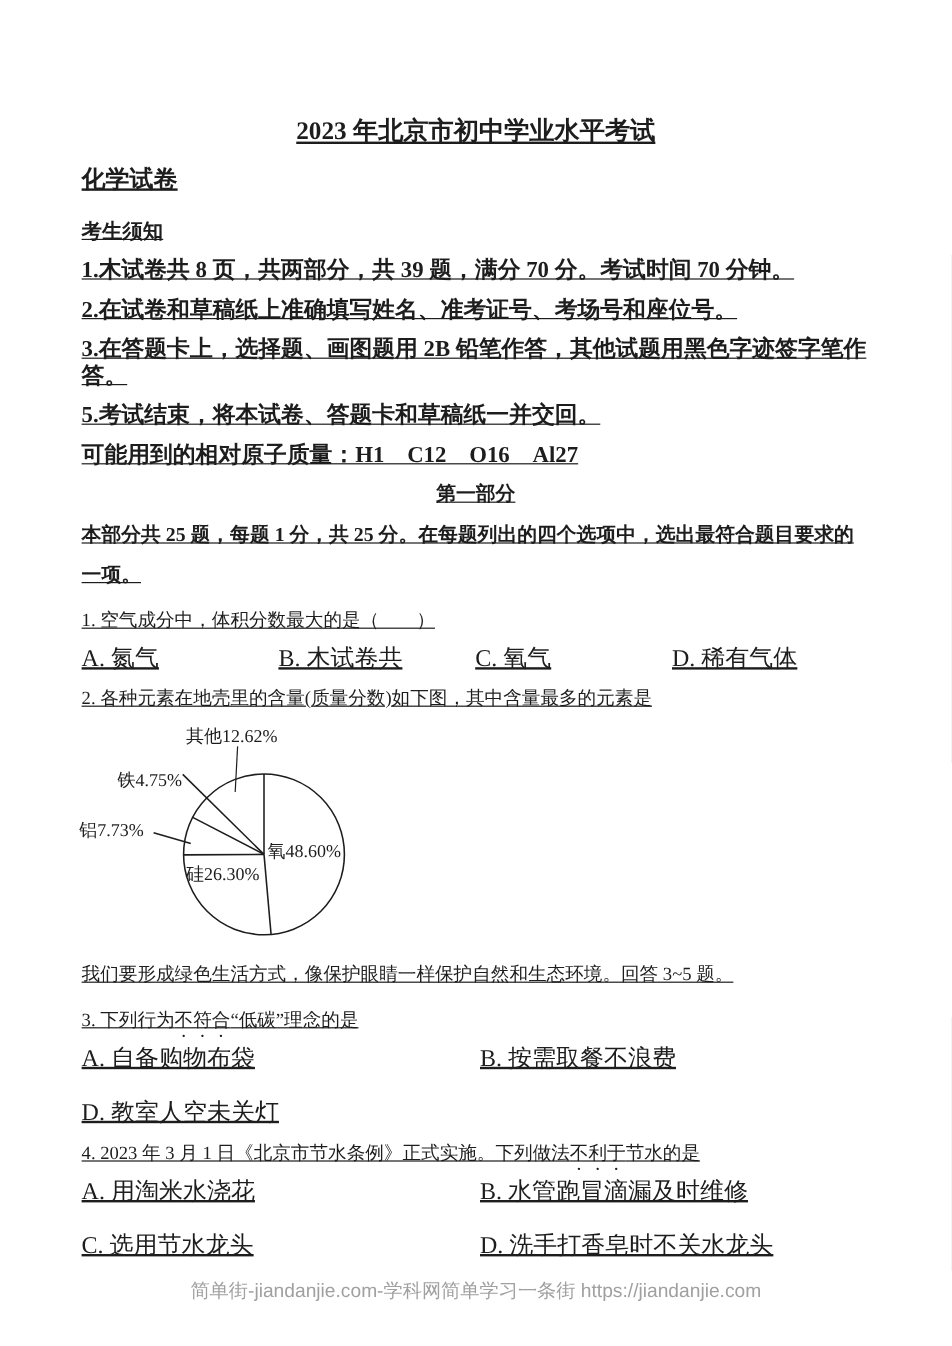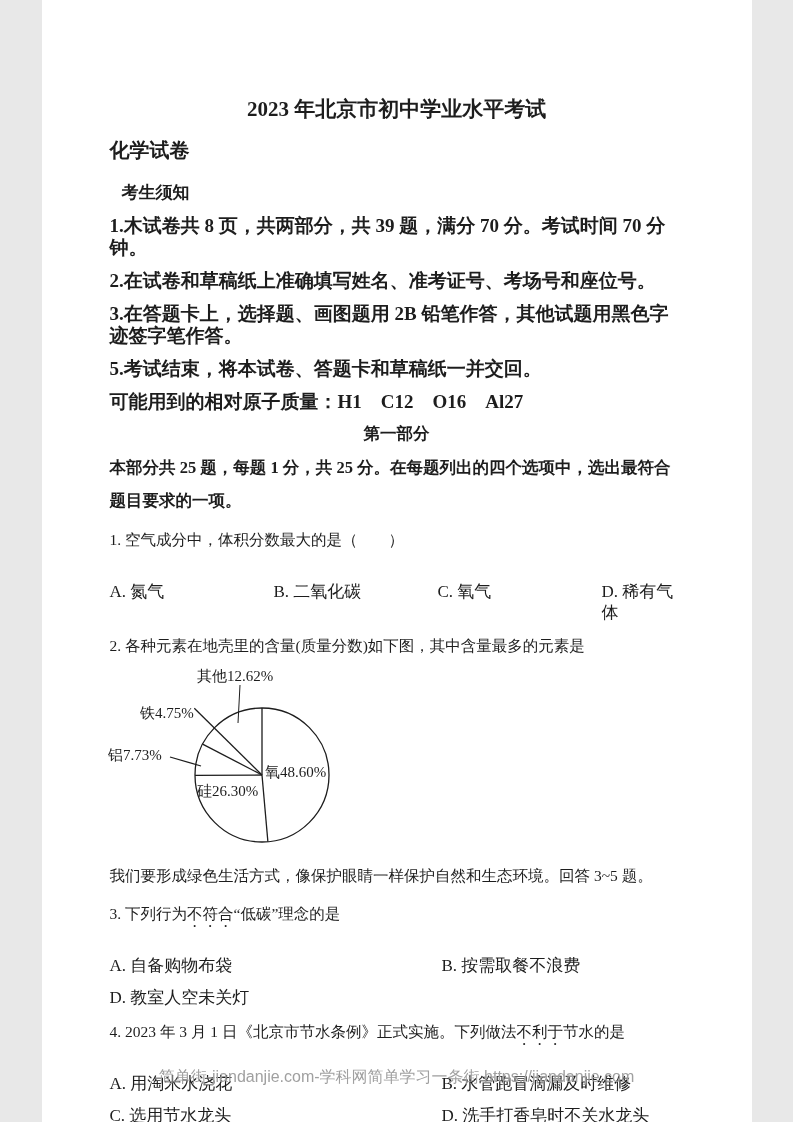--- a/index.html
+++ b/index.html
@@ -1,39 +1,40 @@
 <!DOCTYPE html>
 <html><head>
 <meta charset="utf-8">
 <style>
   html,body{margin:0;padding:0;background:#e8e8e8;}
   .sheet{
     position:relative;
-    width:710px;height:1122px;
+    width:793px;height:1122px;
     margin:0 auto;
     background:#ffffff;
     font-family:"Liberation Serif","DejaVu Serif",serif;
     color:#1d1d1d;
     overflow:hidden;
+    text-decoration:underline;
   }
   .content{padding:0 68px;}
   .title{
     margin:96px 0 0 0;
     text-align:center;
     font-size:21px;line-height:26px;
     font-weight:bold;
   }
   .subtitle{
     margin:16px 0 0 0;
     text-align:left;
     font-size:20px;line-height:24px;
     font-weight:bold;
   }
   .notice-heading{
-    margin:20px 0 0 12px;
+    margin:20px 0 0 0;
     font-size:17px;line-height:22px;
     font-weight:bold;
   }
   .notice-item,.atomic{
     margin:11px 0 0 0;
     font-size:19px;line-height:22px;
     font-weight:bold;
   }
   .part-heading{
     margin:9px 0 0 0;
@@ -52,23 +53,23 @@
     font-weight:normal;
   }
   .emph{
     -webkit-text-emphasis:filled dot;
     -webkit-text-emphasis-position:under;
     text-emphasis:filled dot;
     text-emphasis-position:under right;
   }
   .opts{
     display:grid;
-    margin:24px 0 0 0;
-    font-size:17px;line-height:21px;
-    row-gap:11px;
+    margin:4px 0 0 0;
+    font-size:20px;line-height:21px;
+    row-gap:24px;
   }
   .cols4{grid-template-columns:164px 164px 164px auto;}
   .cols2{grid-template-columns:332px auto;}
   .figure{
     margin:2px 0 0 -8px;
     width:400px;height:185px;
   }
   .figure svg{display:block;}
   .figure text{
     font-family:"Liberation Serif","DejaVu Serif",serif;
@@ -98,21 +99,21 @@
     <p class="notice-item">3.在答题卡上，选择题、画图题用 2B 铅笔作答，其他试题用黑色字迹签字笔作答。</p>
     <p class="notice-item">5.考试结束，将本试卷、答题卡和草稿纸一并交回。</p>
     <p class="atomic">可能用到的相对原子质量：H1　C12　O16　Al27</p>
 
     <div class="part-heading">第一部分</div>
     <p class="part-desc">本部分共 25 题，每题 1 分，共 25 分。在每题列出的四个选项中，选出最符合题目要求的一项。</p>
 
     <p class="stem"><span>1. 空气成分中，体积分数最大的是（　　）</span><span class="emph"></span><span></span></p>
     <div class="opts cols4">
       <span>A. 氮气</span>
-      <span>B. 二氧化碳</span>
+      <span>B. 木试卷共</span>
       <span>C. 氧气</span>
       <span>D. 稀有气体</span>
     </div>
 
     <p class="stem"><span>2. 各种元素在地壳里的含量(质量分数)如下图，其中含量最多的元素是</span><span class="emph"></span><span></span></p>
 
     <div class="figure">
       <svg width="400" height="185" viewBox="0 0 400 185">
         <g stroke="#1d1d1d" stroke-width="1.3" fill="none">
           <circle cx="160" cy="110" r="67"></circle>

